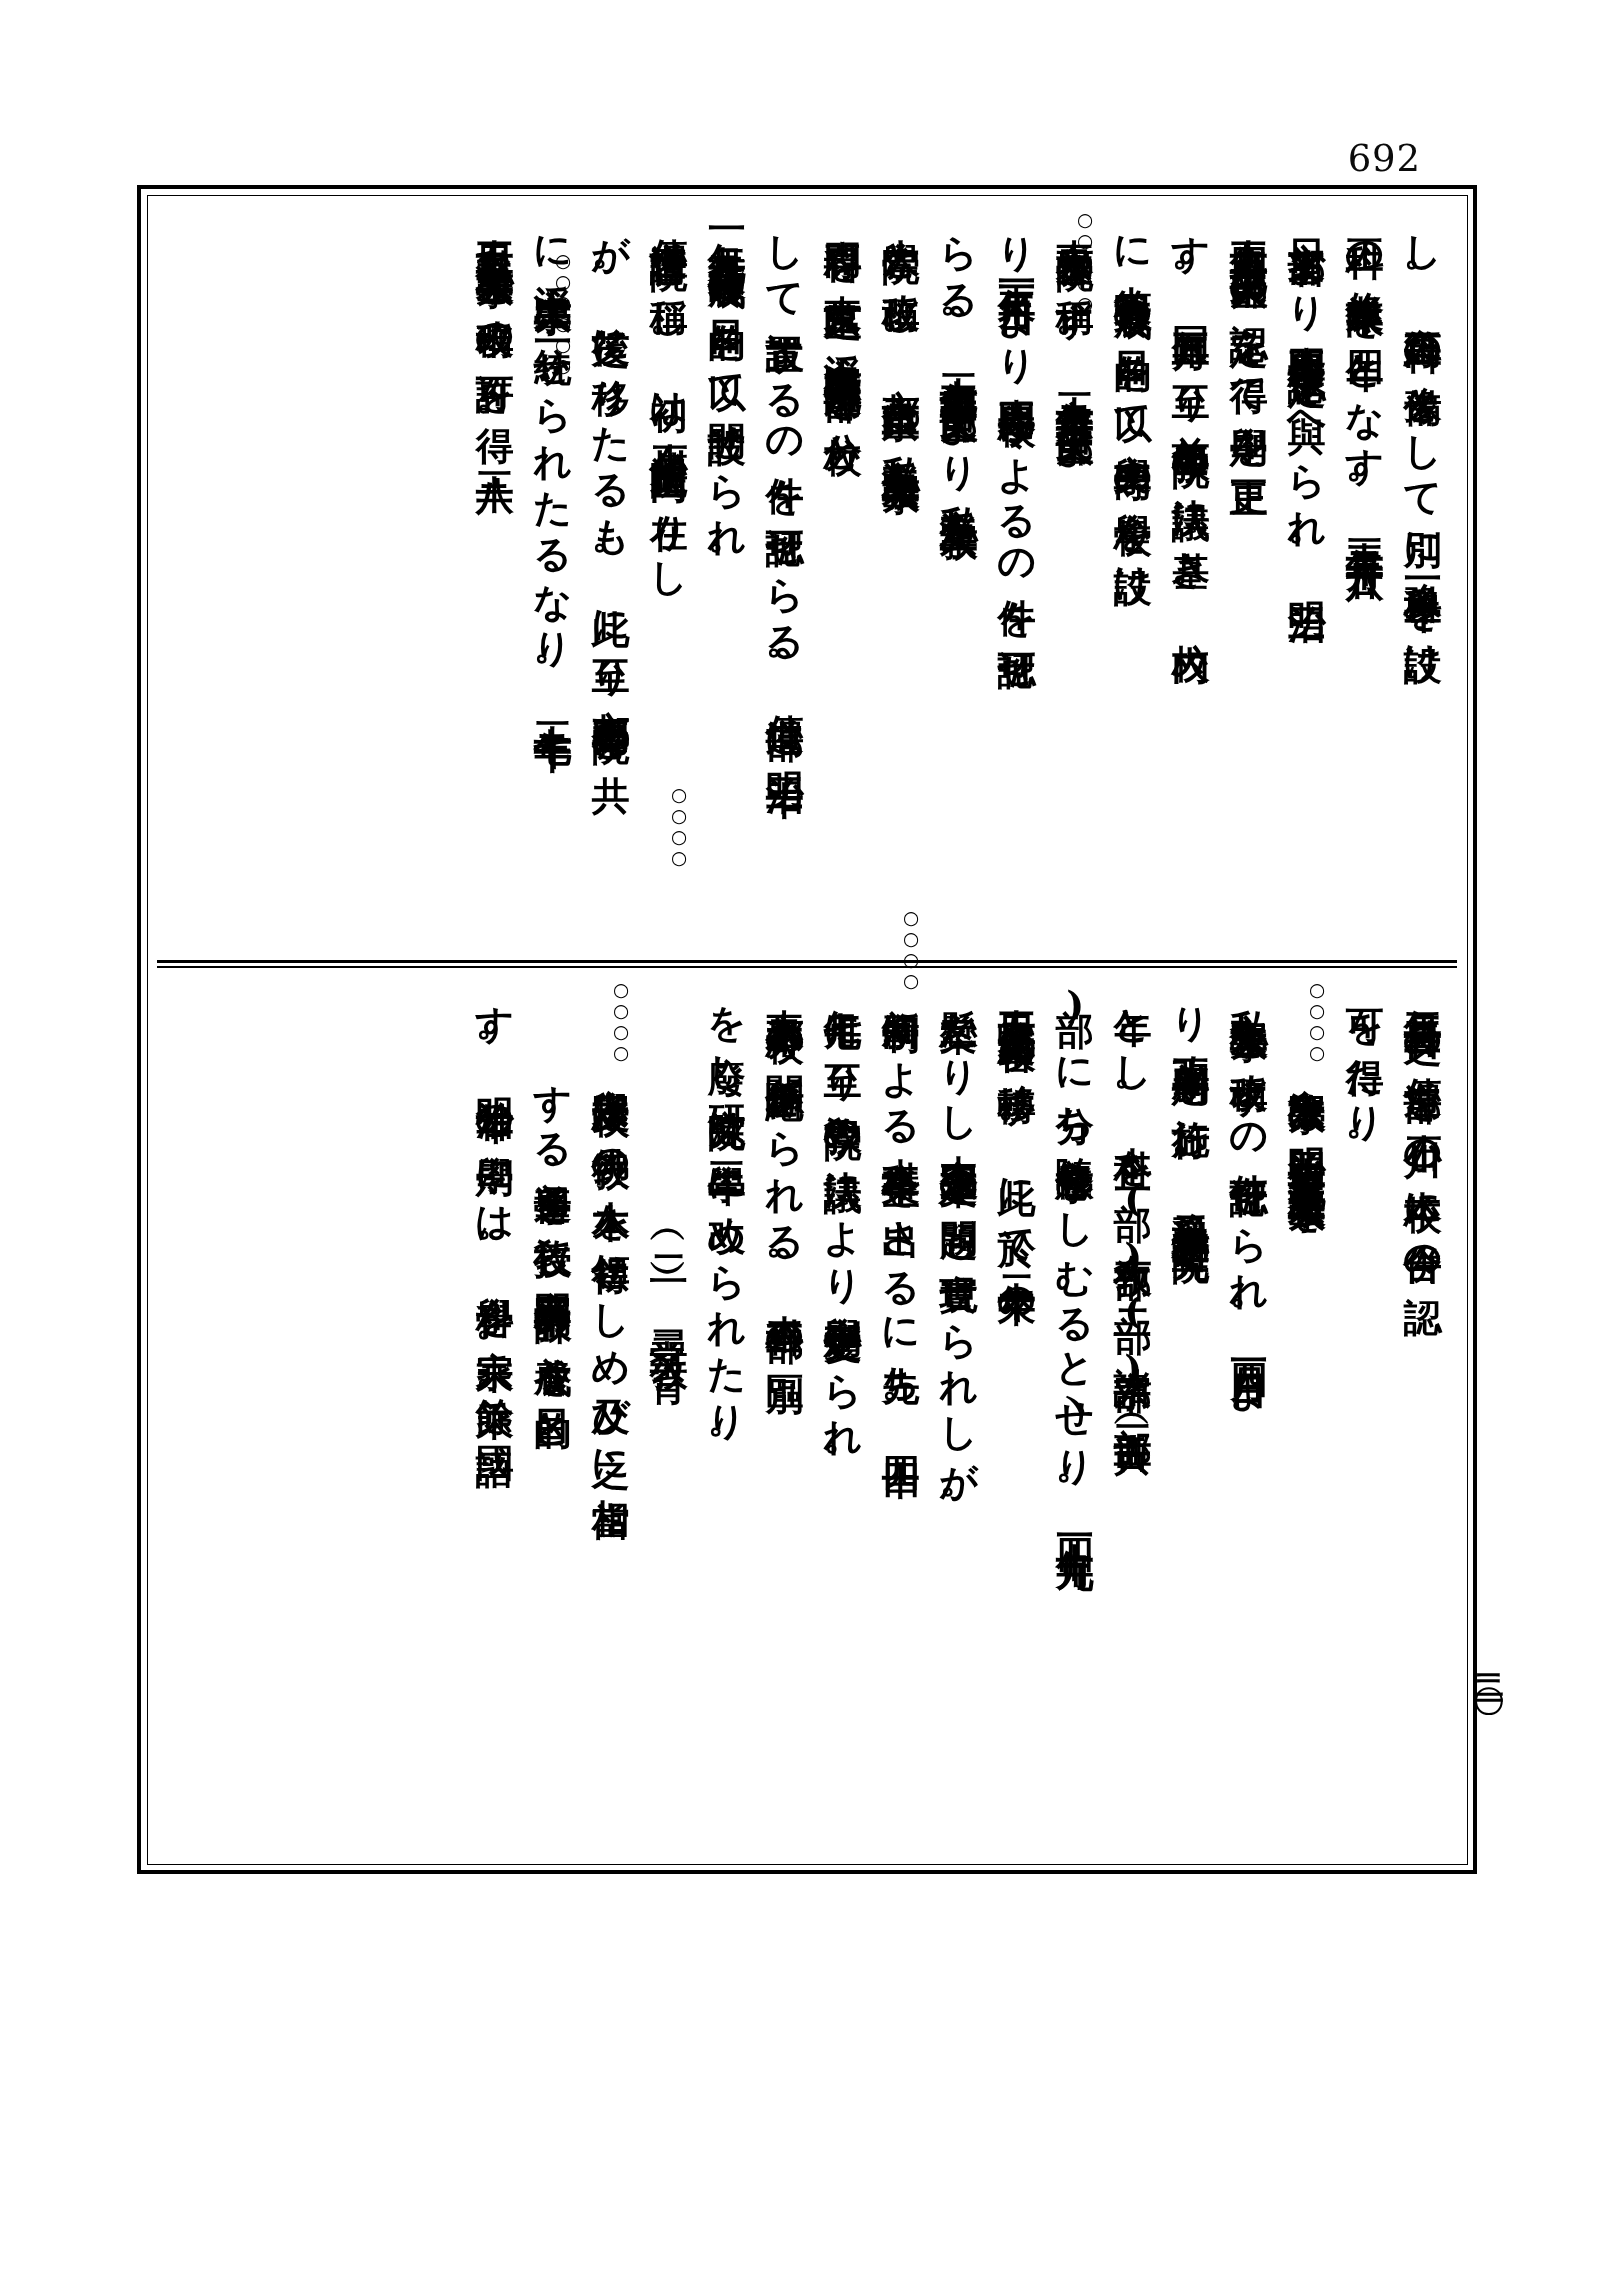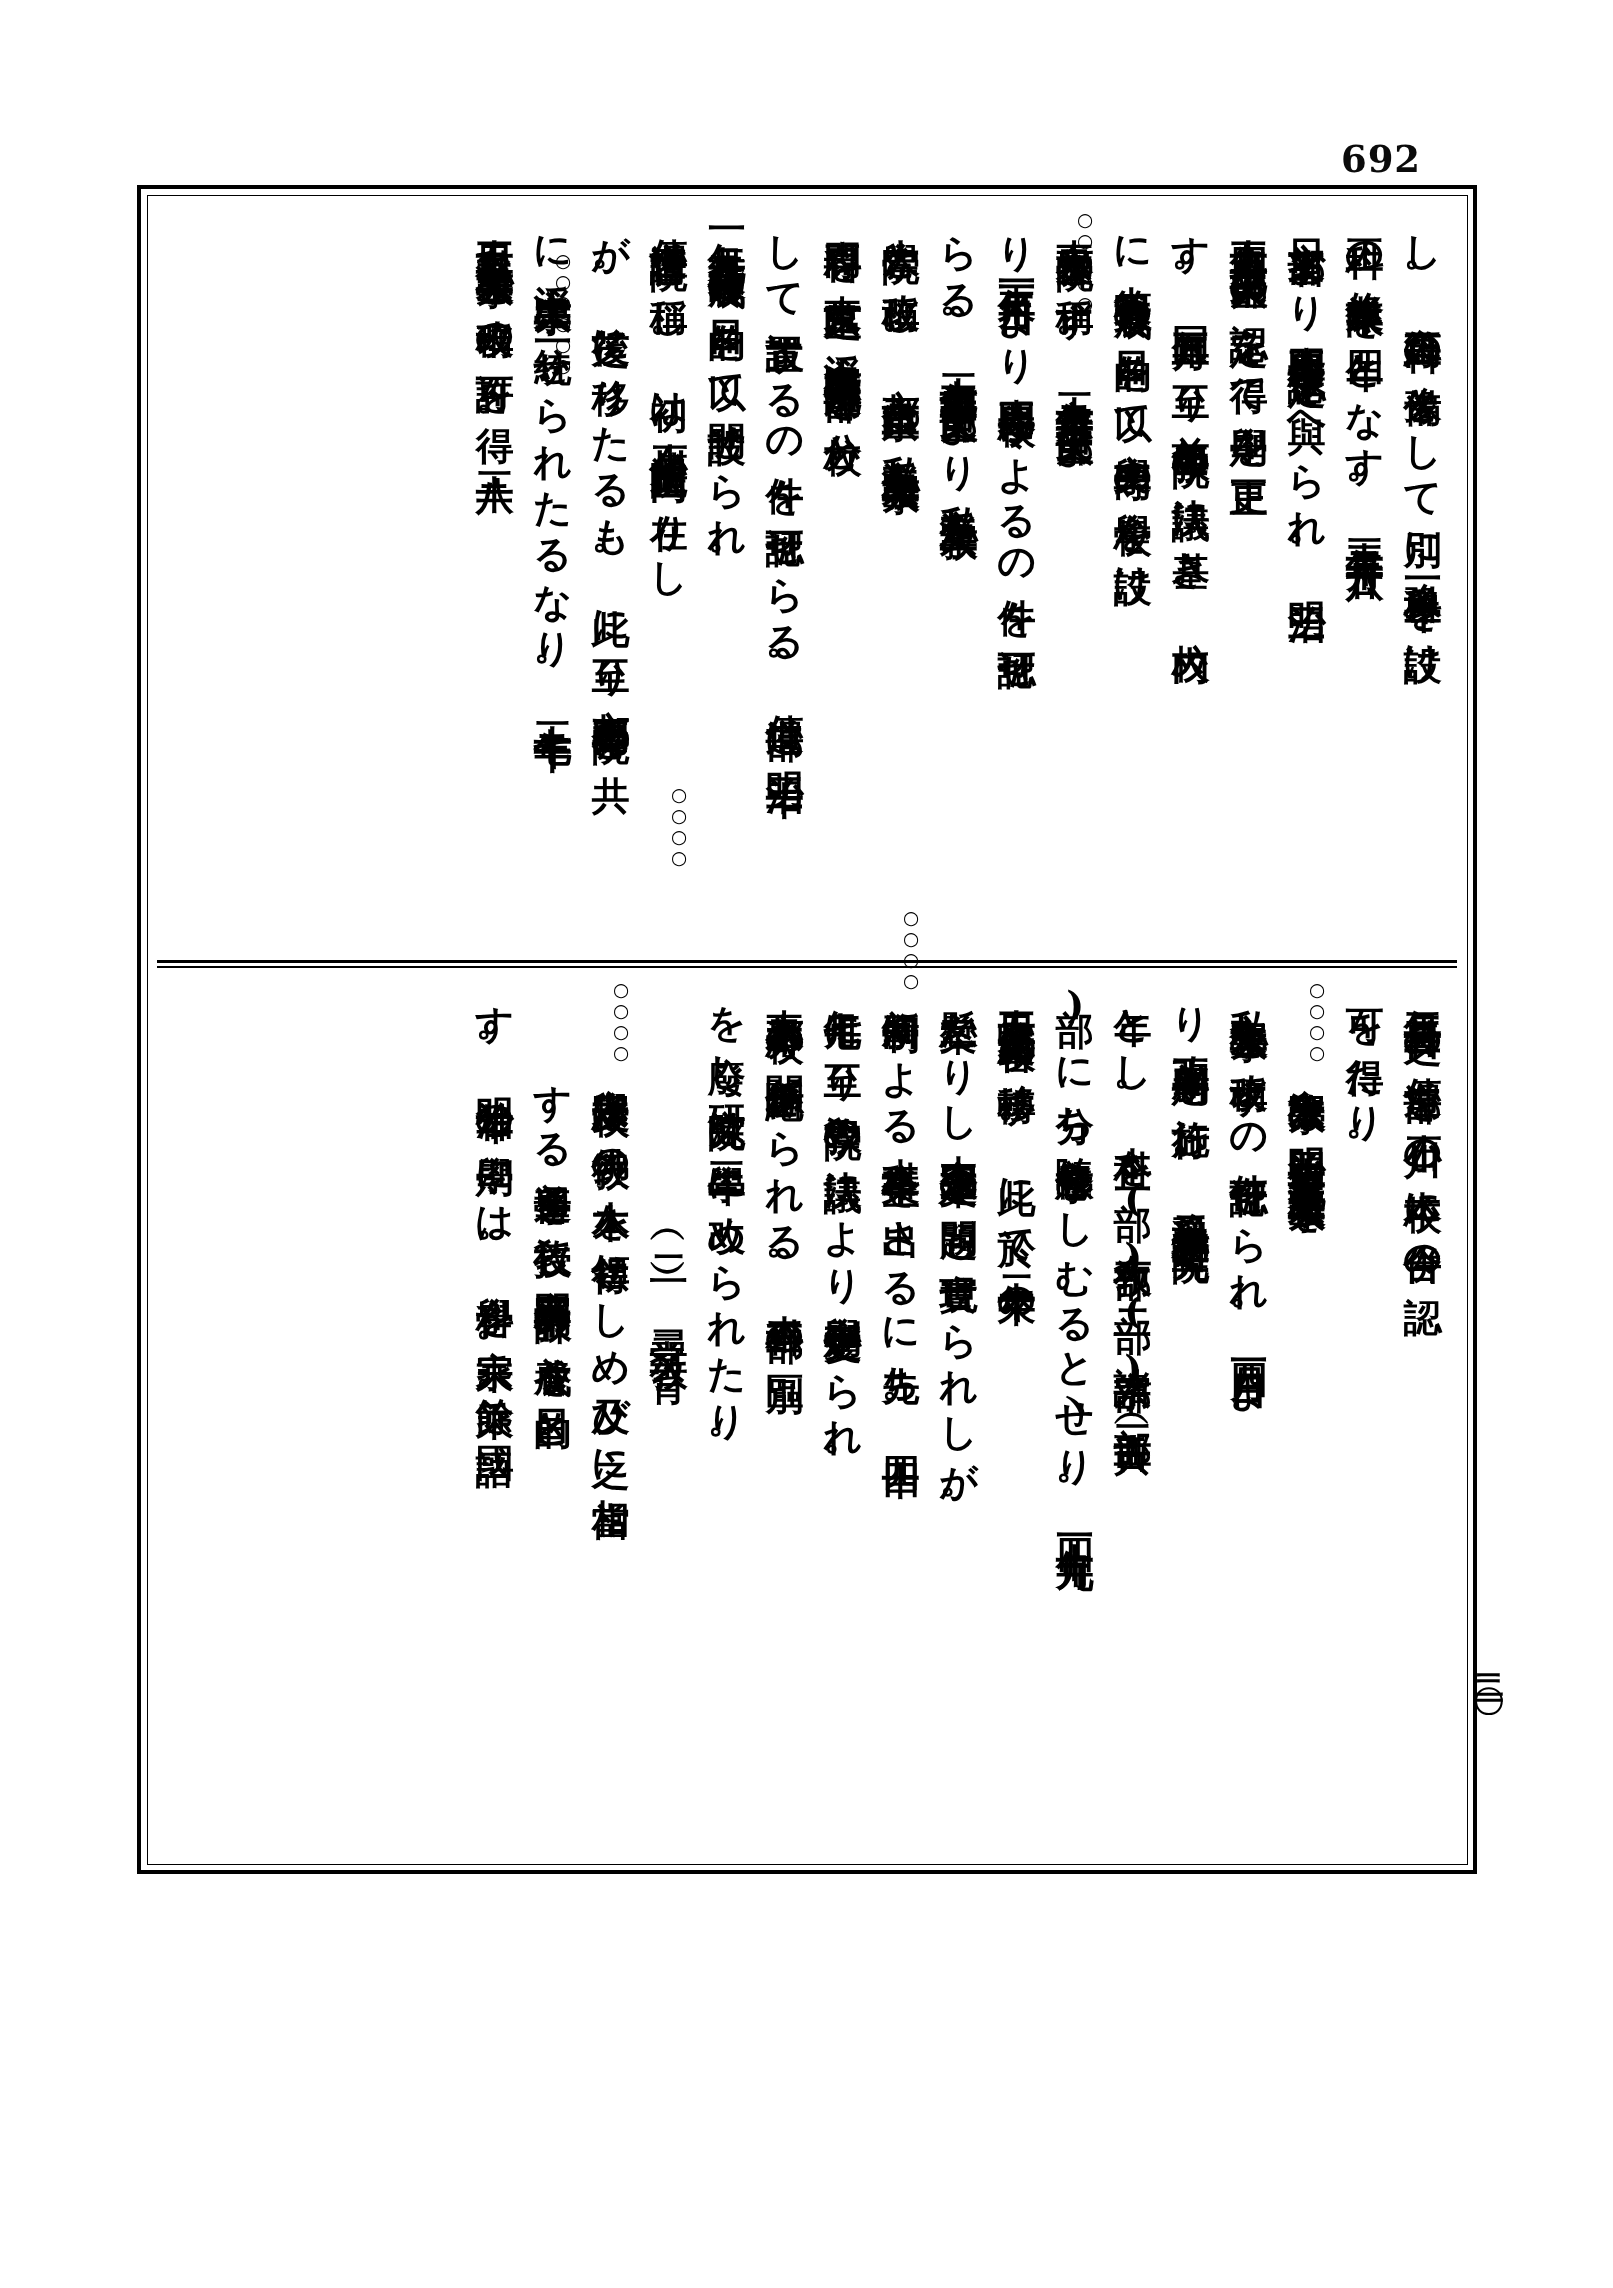--- a/index.html
+++ b/index.html
@@ -18,21 +18,21 @@
   }
 
   
   #folio-arabic {
     position: absolute;
     top: 137px;
     left: 0;
     width: 1421px;
     text-align: right;
     font-family: "DejaVu Serif", "Liberation Serif", serif;
-    font-weight: 700;
+    font-weight: 400;
     font-size: 37px;
     letter-spacing: 0.9px;
     color: #0b0b0b;
   }
 
   
   #frame-outer {
     position: absolute;
     left: 137px;
     top: 185px;

